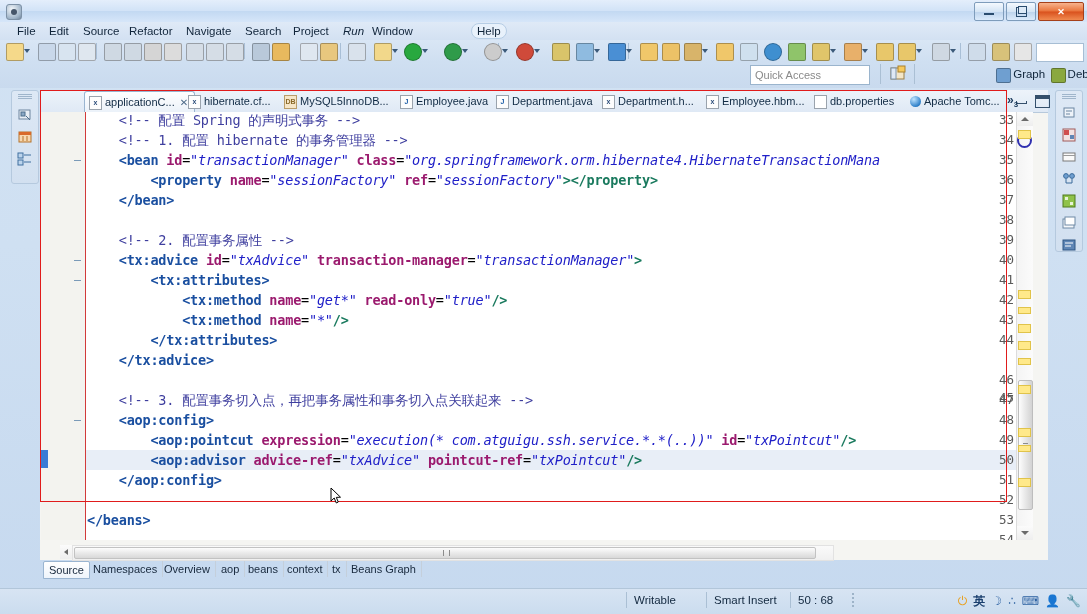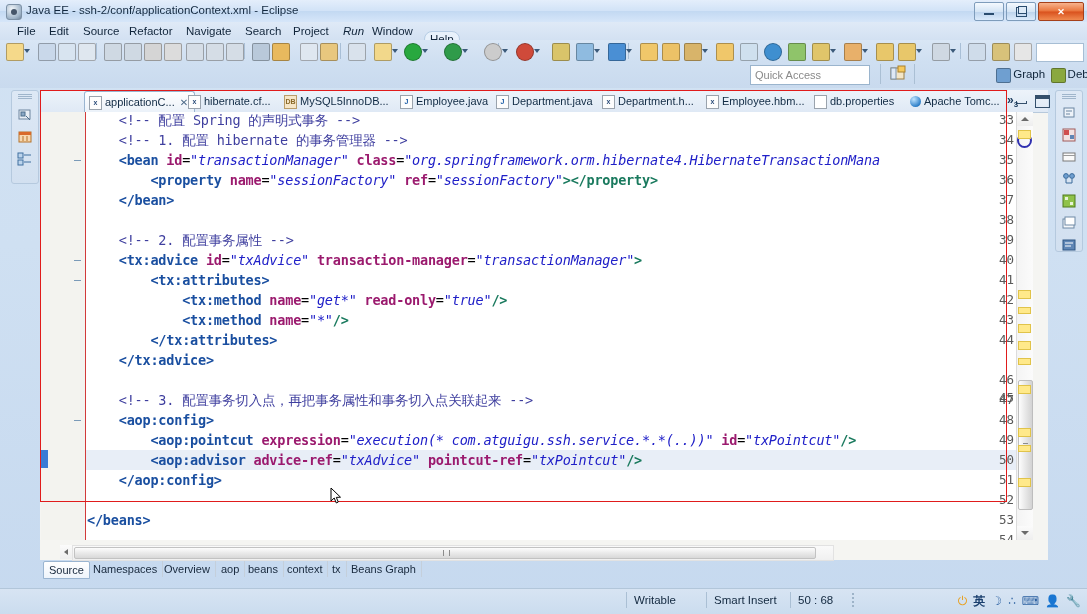--- a/index.html
+++ b/index.html
@@ -33,21 +33,21 @@
      font-style:normal;font-size:9px;color:#22405e;line-height:1;}
   .wbtn.close i{color:#fff;font-weight:bold;}
   .wbtn .minbar{position:absolute;left:9px;top:10px;width:10px;height:2px;background:#2a4c6e;}
   .wbtn .sq{position:absolute;left:9px;top:4px;width:9px;height:8px;border:1.4px solid #2a4c6e;}
   .wbtn .sq2{position:absolute;left:11px;top:3px;width:7px;height:6px;border:1.4px solid #2a4c6e;background:#ddeaf7;}
 
   
   .menubar{position:absolute;left:0;top:22px;width:1087px;height:18px;
      background:linear-gradient(180deg,#dfeaf7,#d3e1f2);}
   .menubar .mi{position:absolute;top:2px;height:14px;line-height:14px;padding:0 5px;font-size:11.5px;color:#10243a;}
-  .menubar .mi.active{background:#e8f1fb;border:1px solid #b6cde5;border-radius:8px;top:9px;height:14px;line-height:14px;}
+  .menubar .mi.active{background:#e8f1fb;border:1px solid #b6cde5;border-radius:8px;top:1px;height:14px;line-height:14px;margin-left:47px;}
 
   
   .toolbar{position:absolute;left:0;top:40px;width:1087px;height:22px;
      background:linear-gradient(180deg,#d9e6f5,#cfdff1);border-bottom:1px solid #bed0e4;}
   .tb-row2{position:absolute;left:0;top:62px;width:1087px;height:26px;
      background:linear-gradient(180deg,#cfdff1,#c9daee);}
   .tbi{position:absolute;top:3px;width:16px;height:16px;border-radius:2px;}
   .tbsep{position:absolute;top:3px;width:1px;height:16px;background:#a9bfd6;}
   .caret{position:absolute;top:9px;width:0;height:0;border-left:3px solid transparent;
      border-right:3px solid transparent;border-top:4px solid #3b5a7a;}
@@ -169,21 +169,20 @@
 </style>
 </head>
 <body>
 
 <div id="app">
   <div class="letterbox"></div>
   <div class="window">
 
     <div class="titlebar">
       <div class="title-ico"></div>
-      <div class="title-txt">Java EE - ssh-2/conf/applicationContext.xml - Eclipse</div>
       <div class="wbtns">
         <div class="wbtn">
             <span class="minbar"></span>
           </div>
         <div class="wbtn">
             <span class="sq"></span>
             <span class="sq2"></span>
           </div>
         <div class="wbtn close">
             <i>✕</i>

